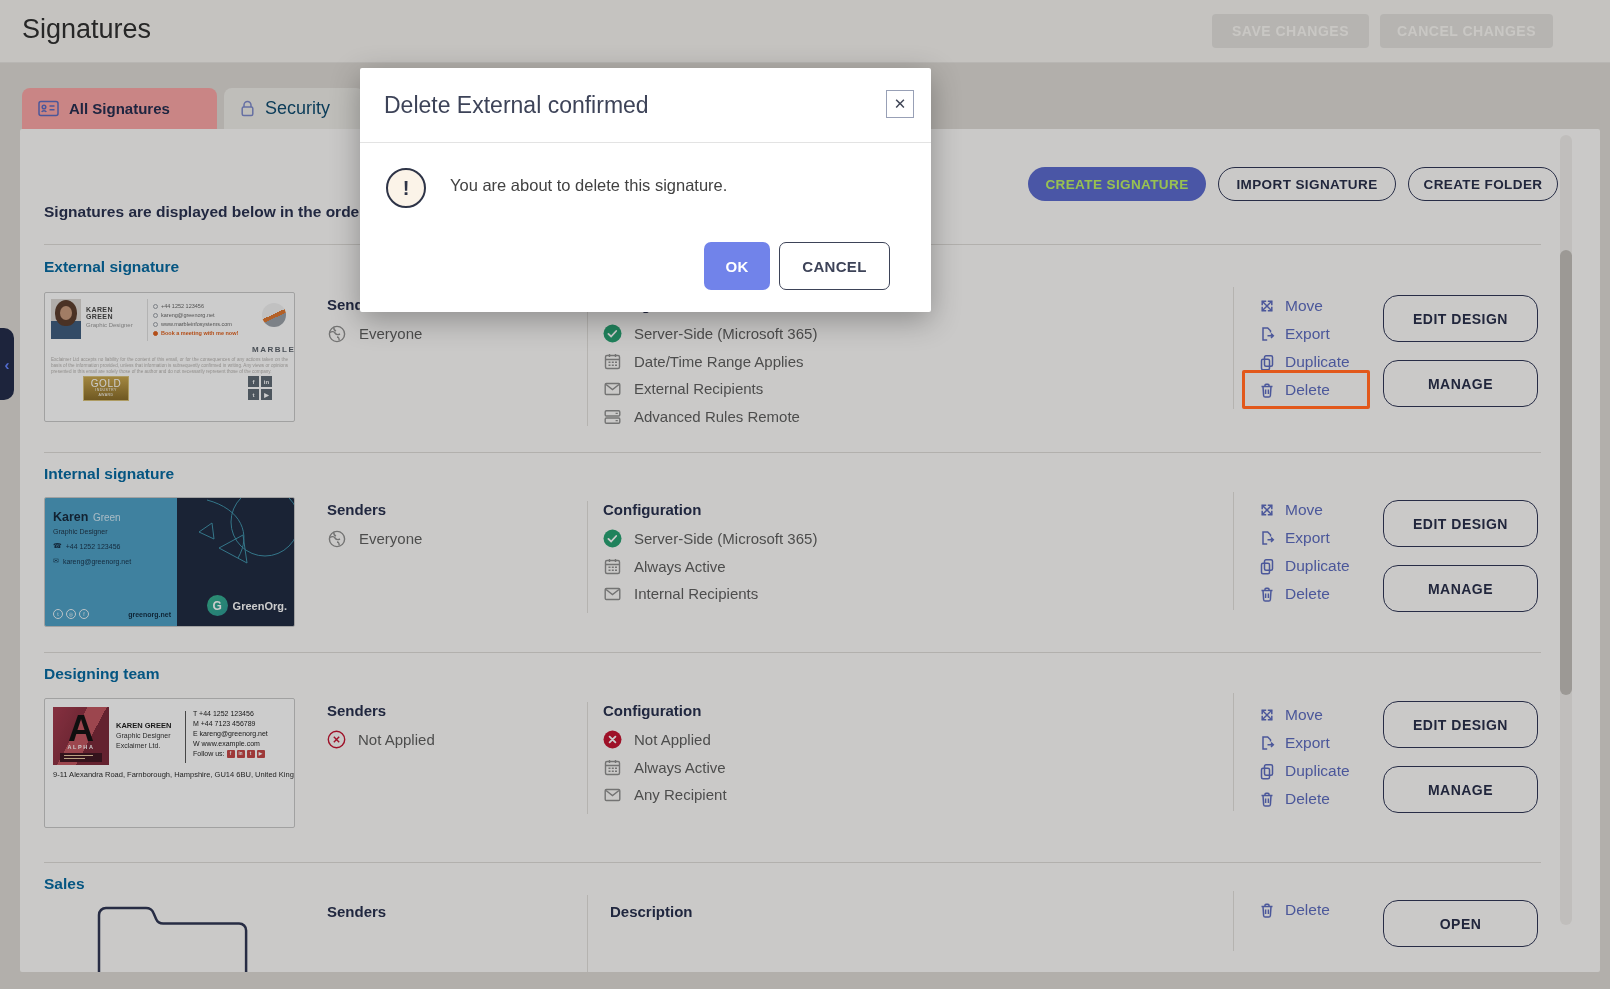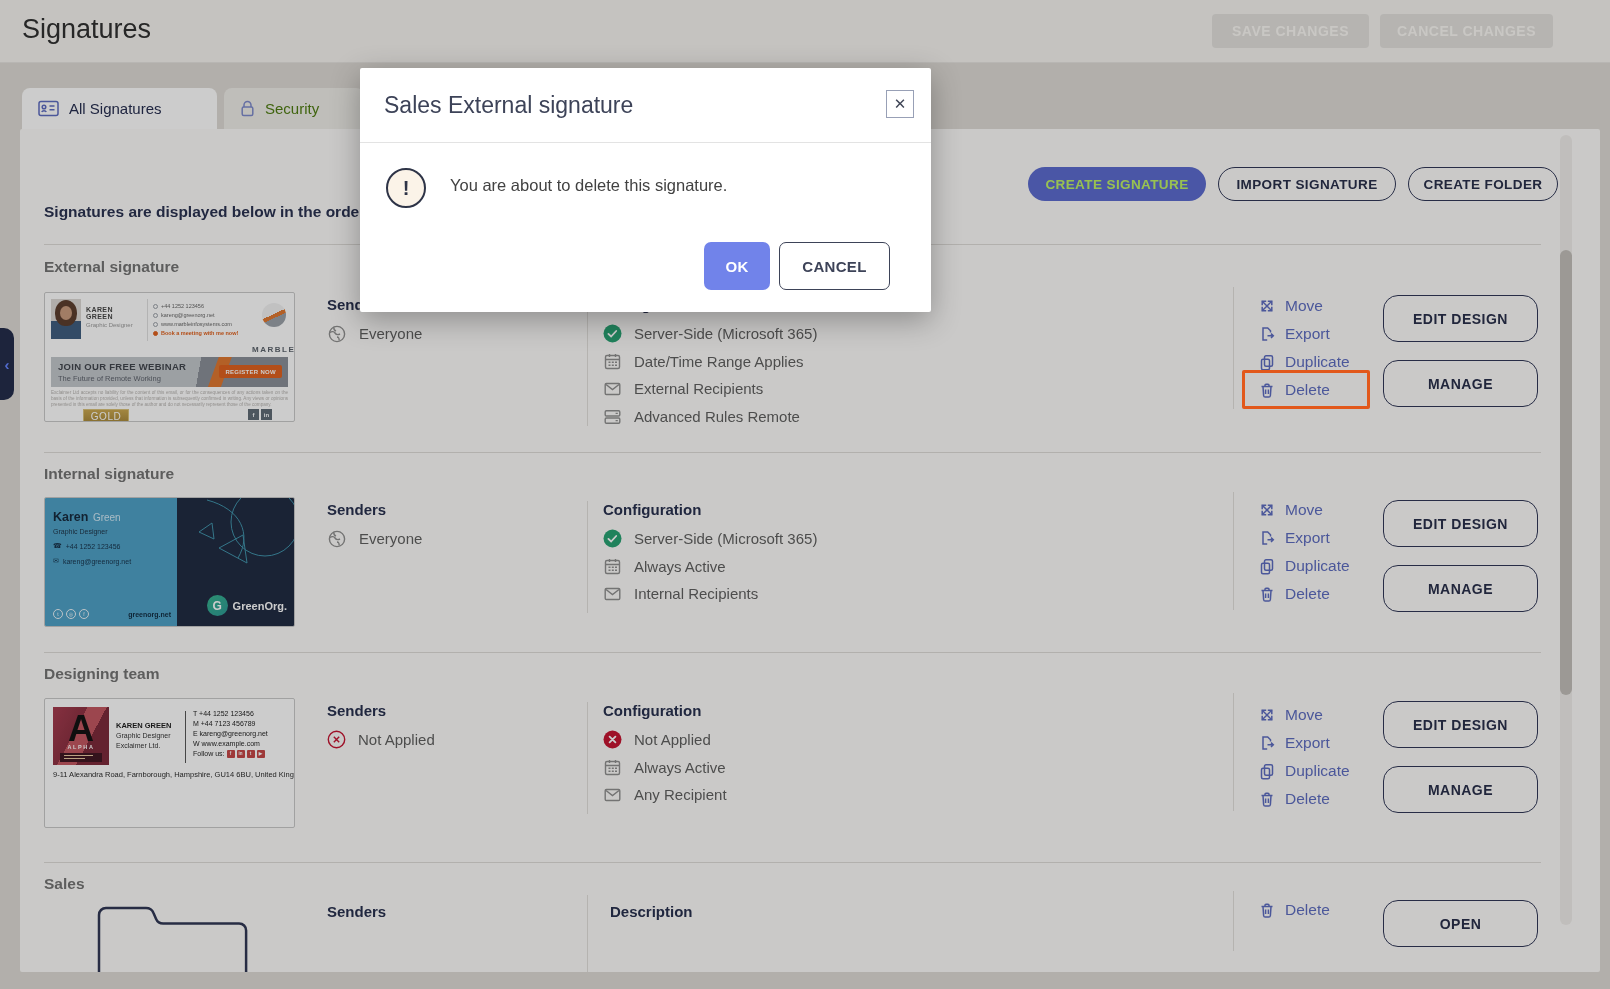--- a/index.html
+++ b/index.html
@@ -6,31 +6,31 @@
   body{width:1610px;height:989px;position:relative;overflow:hidden;background:#dedbd5;
        font-family:"Liberation Sans",sans-serif;-webkit-font-smoothing:antialiased}
   .abs{position:absolute}
   
   .hdr{position:absolute;left:0;top:0;width:1610px;height:62px;background:#f6f4f0;border-bottom:1px solid #e6e4e0}
   .hdr-title{position:absolute;left:22px;top:14px;font-size:27px;font-weight:500;color:#2e2e2e}
   .btn-disabled{position:absolute;top:14px;height:34px;border:none;border-radius:4px;background:#e3e1dd;
        color:#fbf9f5;font-family:inherit;font-size:14px;font-weight:bold;letter-spacing:.5px}
   
   .tab{position:absolute;top:88px;height:41px;border-radius:8px 8px 0 0;display:flex;align-items:center;gap:10px;padding:0 16px;box-sizing:border-box}
-  .tab-active{background:#ffffff;color:#242c4e;font-weight:normal;font-size:15px}
-  .tab-idle{background:#efede9;color:#4d7c0f;font-size:15px}
+  .tab-active{background:#fca5a5;color:#242c4e;font-weight:bold;font-size:15px}
+  .tab-idle{background:#efede9;color:#0c4a6e;font-size:18px}
   
   .card{position:absolute;left:20px;top:129px;width:1580px;height:843px;background:#fdfcfa;border-radius:2px;overflow:hidden}
   .pill{position:absolute;top:38px;height:34px;border-radius:17px;display:flex;align-items:center;justify-content:center;
        font-family:inherit;font-size:13.5px;font-weight:bold;letter-spacing:.4px;box-sizing:border-box}
   .pill-solid{background:#5a6acf;color:#bef264;border:none}
   .pill-line{background:transparent;color:#272d49;border:1.5px solid #2e3555}
   .intro{position:absolute;left:24px;top:74px;font-size:15.5px;font-weight:bold;color:#28304f}
   .hdiv{position:absolute;left:24px;width:1497px;height:1px;background:#dedcd8}
-  .sec-h{position:absolute;left:24px;font-size:15.5px;font-weight:bold;color:#737373}
+  .sec-h{position:absolute;left:24px;font-size:15.5px;font-weight:bold;color:#0369a1}
   .thumb{position:absolute;left:24px;width:251px;height:130px;background:#fff;border:1px solid #c9c9c9;border-radius:2px;box-sizing:border-box;overflow:hidden}
   .vline{position:absolute;width:1px;background:#e2e0dc}
   .col-h{font-size:15px;font-weight:bold;color:#262e4d;margin-bottom:7px}
   .itm{height:27.5px;display:flex;align-items:center;gap:12px;font-size:15px;color:#5e5e5e;white-space:nowrap}
   .links{position:absolute;left:1238px}
   .lnk{height:28px;display:flex;align-items:center;gap:9px;font-size:15.5px;color:#5c6bc0;cursor:pointer;white-space:nowrap}
   .btn-action{position:absolute;left:1363px;width:155px;height:47px;border-radius:15px;border:1.5px solid #2e3555;background:transparent;
        color:#272d49;font-family:inherit;font-size:14px;font-weight:bold;letter-spacing:.5px}
   
   .sb-track{position:absolute;left:1560px;top:135px;width:12px;height:790px;border-radius:6px;background:#f0eeeb}
@@ -191,26 +191,20 @@
         <div class="x-c x-cta">
             <span class="x-dot x-cta-dot"></span>
             <span>Book a meeting with me now!</span>
           </div>
       </div>
       <div class="x-logo">
         <div class="x-sphere"></div>
         <div class="x-brand">MARBLE</div>
       </div>
     </div>
-    <div class="x-banner">
-      <div class="x-stripe"></div>
-      <div class="x-bt">JOIN OUR FREE WEBINAR</div>
-      <div class="x-bs">The Future of Remote Working</div>
-      <div class="x-reg">REGISTER NOW</div>
-    </div>
     <div class="x-disc">Exclaimer Ltd accepts no liability for the content of this email, or for the consequences of any actions taken on the basis of the information provided, unless that information is subsequently confirmed in writing. Any views or opinions presented in this email are solely those of the author and do not necessarily represent those of the company.</div>
     <div class="x-bottom">
       <div class="x-award">
         <div class="x-aw1">GOLD</div>
         <div class="x-aw2">INDUSTRY</div>
         <div class="x-aw2">AWARD</div>
       </div>
       <div class="x-soc">
         <div class="x-si">f</div>
         <div class="x-si">in</div>
@@ -616,21 +610,21 @@
 </div>
 
 <div class="sb-track"></div>
 <div class="sb-thumb"></div>
 
 <div class="overlay"></div>
 
 <div class="hilite"></div>
 
 <div class="modal">
-  <div class="modal-title">Sales External signature</div>
+  <div class="modal-title">Delete External confirmed</div>
   <button class="modal-close">
     <span>✕</span>
   </button>
   <div class="modal-div"></div>
   <div class="warn">!</div>
   <div class="modal-msg">
     <div>You are about to delete this signature.</div>
   </div>
   <button class="m-ok">OK</button>
   <button class="m-cancel">CANCEL</button>

